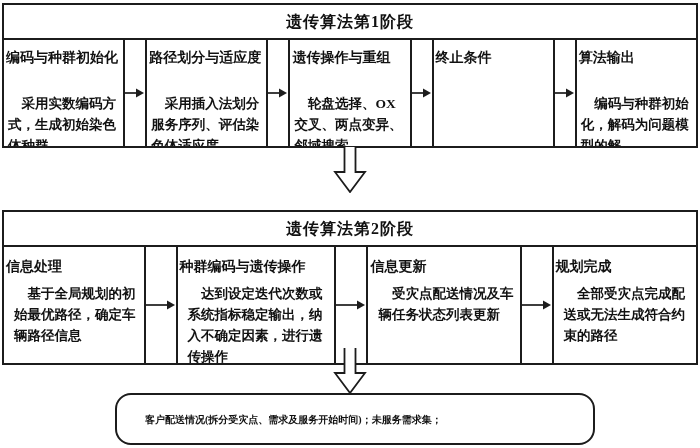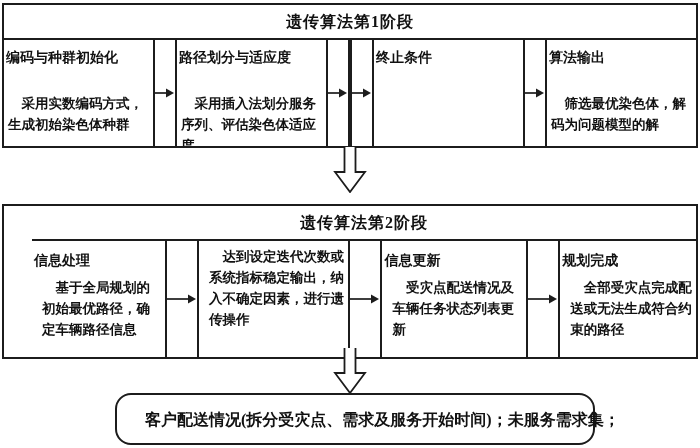--- a/index.html
+++ b/index.html
@@ -16,21 +16,21 @@
   .stage {
     position: absolute;
     left: 2px;
     width: 696px;
     border: 2px solid #1c1c1c;
     background: #ffffff;
     display: flex;
     flex-direction: column;
   }
   .stage1 { top: 3px; height: 145px; }
-  .stage2 { top: 204px; height: 155px; padding-left: 28px; }
+  .stage2 { top: 210px; height: 155px; }
   .stage-title {
     border-bottom: 2px solid #1c1c1c;
     text-align: center;
     font-size: 16px;
     flex: 0 0 35px;
     line-height: 33px;
     letter-spacing: 1px;
   }
   .stage-row {
     flex: 1 1 auto;
@@ -99,21 +99,21 @@
     border: 2px solid #1c1c1c;
     border-radius: 16px;
     background: #ffffff;
     display: flex;
     flex-direction: column;
     justify-content: center;
     padding-left: 28px;
     padding-right: 6px;
   }
   .terminator-line {
-    font-size: 16px;
+    font-size: 10px;
     line-height: 23px;
     white-space: nowrap;
   }
 </style>
 </head>
 <body>
 
 <div class="canvas">
 
   <section class="stage stage1">
@@ -135,40 +135,44 @@
         <div class="cell-heading">路径划分与适应度</div>
         <div class="cell-body">采用插入法划分服务序列、评估染色体适应度</div>
       </div>
       <div class="gap">
         <svg class="harrow" width="20" height="16" viewBox="0 0 20 16">
             <line x1="0" y1="8" x2="12" y2="8"></line>
             <polygon points="11,3.5 19,8 11,12.5"></polygon>
           </svg>
       </div>
 
+      <div class="cell">
+        <div class="cell-heading">遗传操作与重组</div>
+        <div class="cell-body">轮盘选择、OX交叉、两点变异、邻域搜索</div>
+      </div>
       <div class="gap">
         <svg class="harrow" width="20" height="16" viewBox="0 0 20 16">
             <line x1="0" y1="8" x2="12" y2="8"></line>
             <polygon points="11,3.5 19,8 11,12.5"></polygon>
           </svg>
       </div>
 
       <div class="cell">
         <div class="cell-heading">终止条件</div>
       </div>
       <div class="gap">
         <svg class="harrow" width="20" height="16" viewBox="0 0 20 16">
             <line x1="0" y1="8" x2="12" y2="8"></line>
             <polygon points="11,3.5 19,8 11,12.5"></polygon>
           </svg>
       </div>
 
       <div class="cell">
         <div class="cell-heading">算法输出</div>
-        <div class="cell-body">筛选最优染色体，解码为问题模型的解</div>
+        <div class="cell-body">编码与种群初始化，解码为问题模型的解</div>
       </div>
 
     </div>
   </section>
 
   <svg class="block-arrow a1" viewBox="0 0 34 46">
     <path d="M11.5 0 L11.5 25 L2 25 L17 45 L32 25 L22.5 25 L22.5 0"></path>
   </svg>
 
   <section class="stage stage2">
@@ -180,20 +184,21 @@
         <div class="cell-body">基于全局规划的初始最优路径，确定车辆路径信息</div>
       </div>
       <div class="gap">
         <svg class="harrow" width="30" height="16" viewBox="0 0 30 16">
             <line x1="0" y1="8" x2="22" y2="8"></line>
             <polygon points="21,3.5 29,8 21,12.5"></polygon>
           </svg>
       </div>
 
       <div class="cell c2">
+        <div class="cell-heading">种群编码与遗传操作</div>
         <div class="cell-body">达到设定迭代次数或系统指标稳定输出，纳入不确定因素，进行遗传操作</div>
       </div>
       <div class="gap">
         <svg class="harrow" width="30" height="16" viewBox="0 0 30 16">
             <line x1="0" y1="8" x2="22" y2="8"></line>
             <polygon points="21,3.5 29,8 21,12.5"></polygon>
           </svg>
       </div>
 
       <div class="cell c3">

